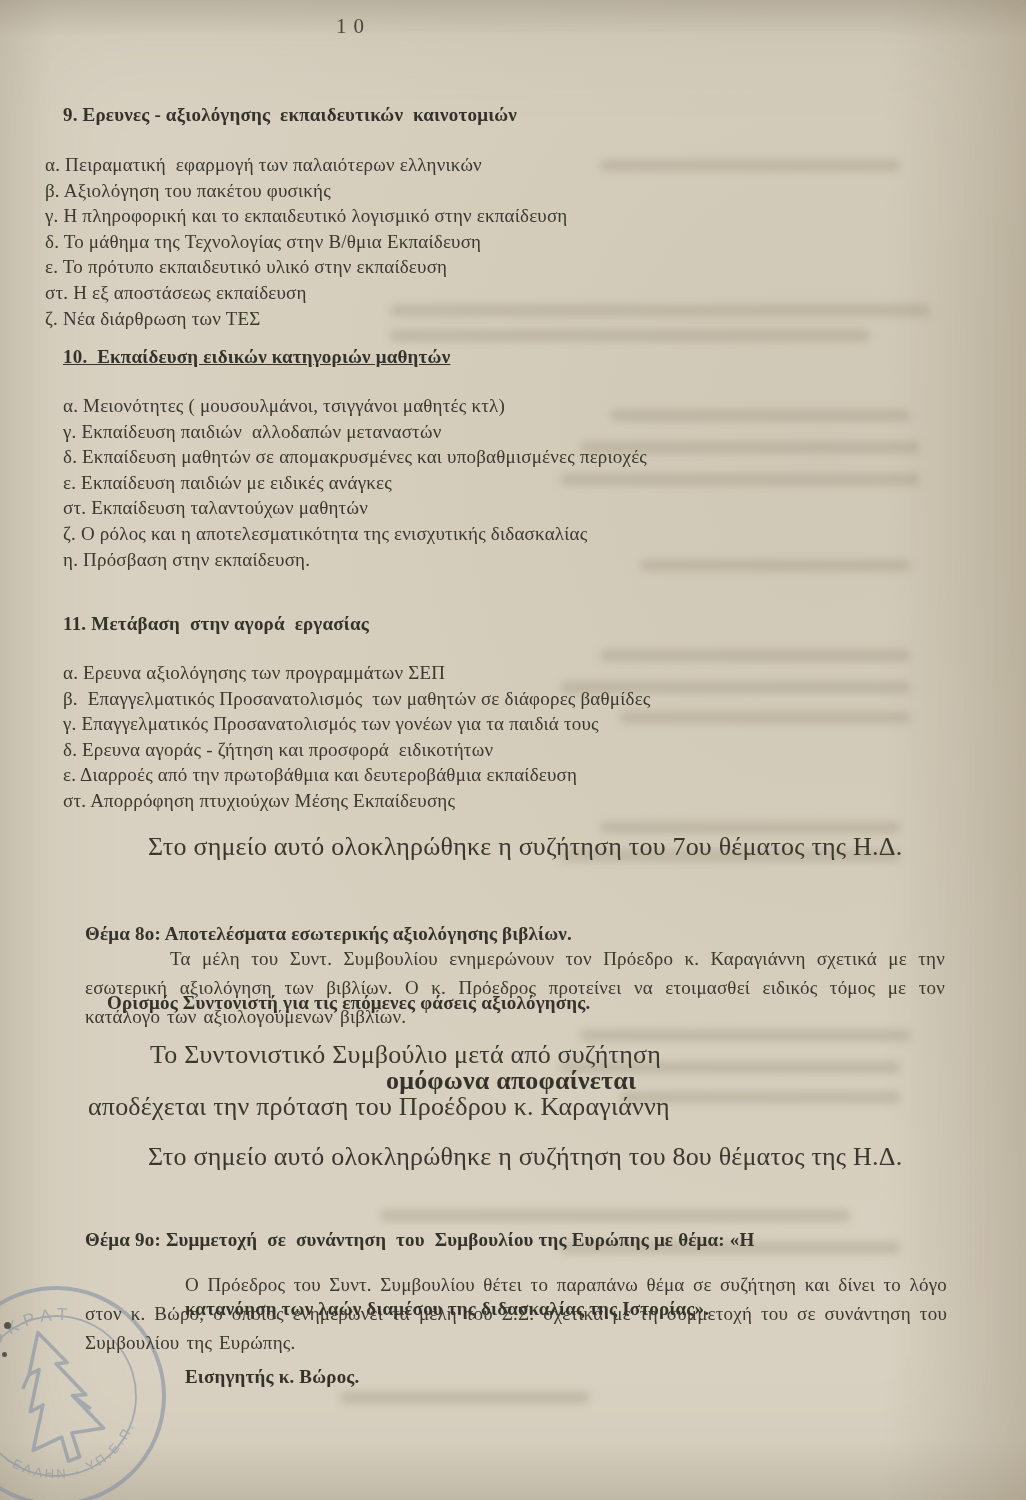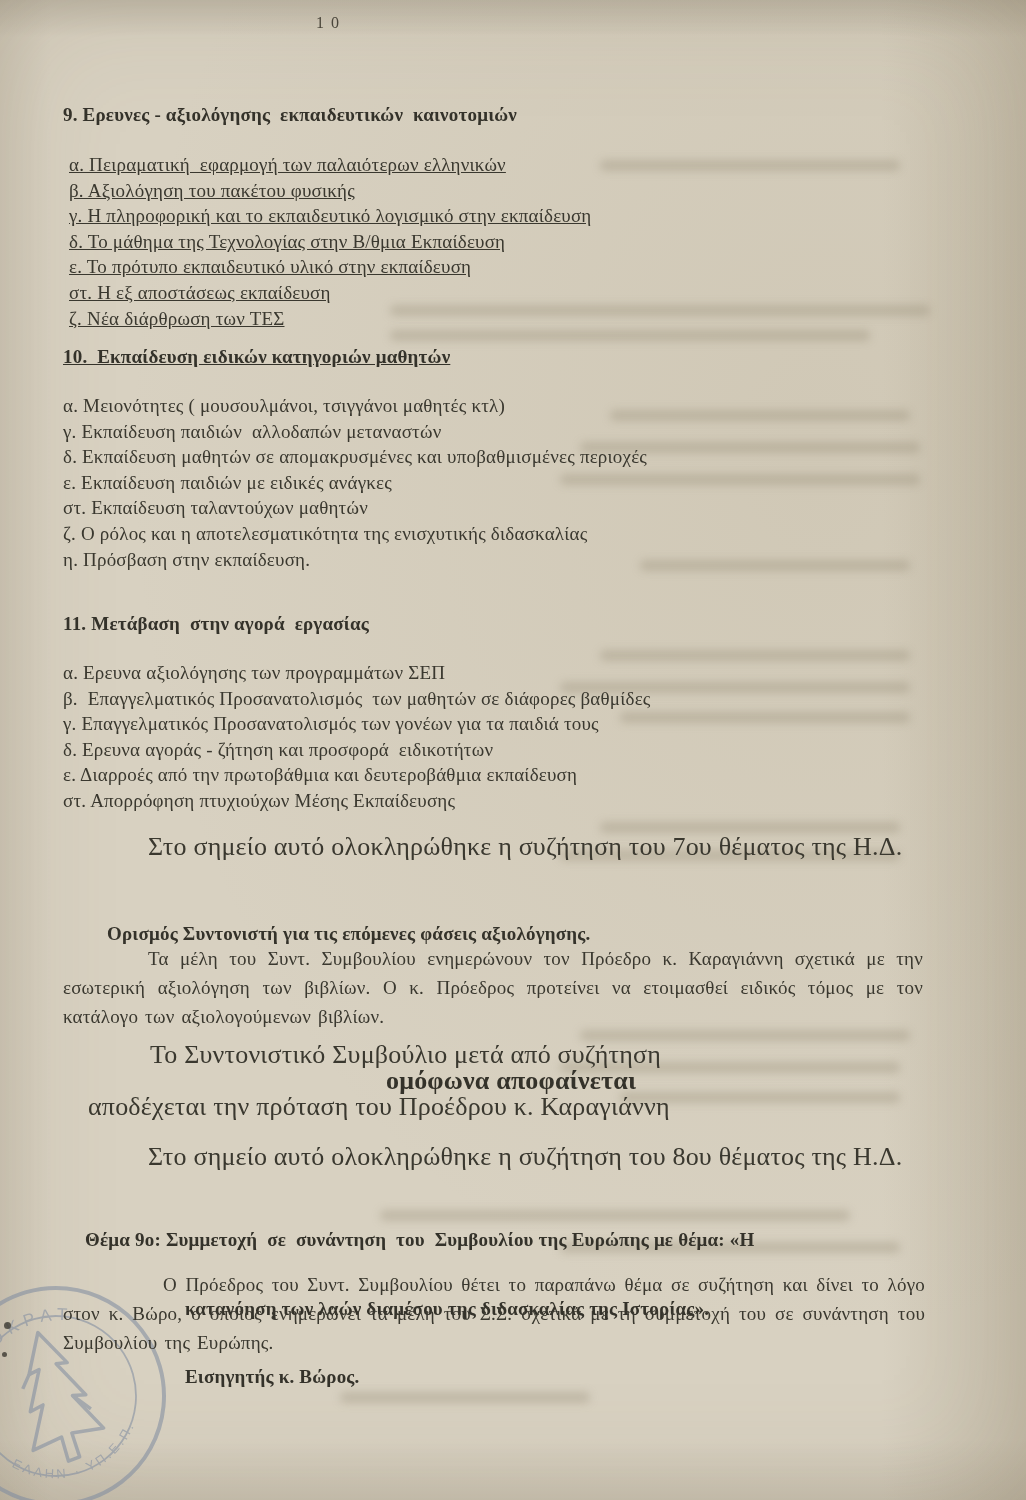--- a/index.html
+++ b/index.html
@@ -15,34 +15,34 @@
     overflow:hidden;
     font-family:"Liberation Serif","DejaVu Serif",serif;
     color:#3a382f;
   }
   .page::after{
     content:"";position:absolute;inset:0;pointer-events:none;
     box-shadow: inset 0 0 120px rgba(120,108,84,0.18);
   }
   .abs{position:absolute;}
   .pageno{
-    top:14px;left:316px;
-    font-size:16px;letter-spacing:7px;color:#4a463b;
+    top:14px;left:336px;
+    font-size:21px;letter-spacing:7px;color:#4a463b;
   }
   .heading{
     font-weight:bold;font-size:19px;letter-spacing:0.2px;
     white-space:pre-wrap;color:#34322a;
   }
   .lines{font-size:19px;line-height:25.6px;letter-spacing:0.2px;}
   .lines .line{white-space:pre-wrap;}
   .single{font-size:26px;white-space:pre-wrap;letter-spacing:0.2px;}
   .bold{font-weight:bold;color:#34322a;}
   .para{
     font-size:19px;line-height:29px;text-align:justify;
-    letter-spacing:0.2px;word-spacing:2px;
+    letter-spacing:0.2px;word-spacing:2px;margin-left:22px;
   }
   .h2line{white-space:pre-wrap;line-height:24.5px;}
   .ind{padding-left:22px;}
   .ind9{padding-left:100px;}
   .content{position:relative;z-index:2;}
   .smudges{position:absolute;inset:0;z-index:1;pointer-events:none;}
   .smudge{
     position:absolute;height:11px;border-radius:6px;
     background:rgba(138,130,106,0.30);
     filter:blur(4px);
@@ -103,21 +103,21 @@
     </svg>
   </div>
   <div class="inkdot" style="left:4px;top:1322px;width:7px;height:7px;"></div>
   <div class="inkdot" style="left:2px;top:1352px;width:5px;height:5px;"></div>
 
   <div class="content">
 
     <div class="abs pageno">10</div>
 
     <div class="abs heading" style="left:63px;top:104px;">9. Ερευνες - αξιολόγησης  εκπαιδευτικών  καινοτομιών</div>
-    <div class="abs lines" style="left:69px;top:152px;text-decoration:underline;">
+    <div class="abs lines" style="left:45px;top:152px;">
       <div class="line">α. Πειραματική  εφαρμογή των παλαιότερων ελληνικών</div>
       <div class="line">β. Αξιολόγηση του πακέτου φυσικής</div>
       <div class="line">γ. Η πληροφορική και το εκπαιδευτικό λογισμικό στην εκπαίδευση</div>
       <div class="line">δ. Το μάθημα της Τεχνολογίας στην Β/θμια Εκπαίδευση</div>
       <div class="line">ε. Το πρότυπο εκπαιδευτικό υλικό στην εκπαίδευση</div>
       <div class="line">στ. Η εξ αποστάσεως εκπαίδευση</div>
       <div class="line">ζ. Νέα διάρθρωση των ΤΕΣ</div>
     </div>
 
     <div class="abs heading" style="left:63px;top:346px;text-decoration:underline;">10.  Εκπαίδευση ειδικών κατηγοριών μαθητών</div>
@@ -137,20 +137,21 @@
       <div class="line">β.  Επαγγελματικός Προσανατολισμός  των μαθητών σε διάφορες βαθμίδες</div>
       <div class="line">γ. Επαγγελματικός Προσανατολισμός των γονέων για τα παιδιά τους</div>
       <div class="line">δ. Ερευνα αγοράς - ζήτηση και προσφορά  ειδικοτήτων</div>
       <div class="line">ε. Διαρροές από την πρωτοβάθμια και δευτεροβάθμια εκπαίδευση</div>
       <div class="line">στ. Απορρόφηση πτυχιούχων Μέσης Εκπαίδευσης</div>
     </div>
 
     <div class="abs single" style="left:148px;top:832px;">Στο σημείο αυτό ολοκληρώθηκε η συζήτηση του 7ου θέματος της Η.Δ.</div>
 
     <div class="abs heading" style="left:85px;top:878px;width:840px;">
+      <div class="h2line">Θέμα 8ο: Αποτελέσματα εσωτερικής αξιολόγησης βιβλίων.</div>
       <div class="h2line ind">Ορισμός Συντονιστή για τις επόμενες φάσεις αξιολόγησης.</div>
     </div>
 
     <div class="abs para" style="left:63px;top:944px;width:860px;text-indent:85px;">Τα μέλη του Συντ. Συμβουλίου ενημερώνουν τον Πρόεδρο κ. Καραγιάννη σχετικά με την εσωτερική αξιολόγηση των βιβλίων. Ο κ. Πρόεδρος προτείνει να ετοιμασθεί ειδικός τόμος με τον κατάλογο των αξιολογούμενων βιβλίων.</div>
 
     <div class="abs single" style="left:150px;top:1040px;font-family:Liberation Serif, serif;">Το Συντονιστικό Συμβούλιο μετά από συζήτηση</div>
     <div class="abs single bold" style="left:386px;top:1066px;">ομόφωνα αποφαίνεται</div>
     <div class="abs single" style="left:88px;top:1092px;">αποδέχεται την πρόταση του Προέδρου κ. Καραγιάννη</div>
 
     <div class="abs single" style="left:148px;top:1142px;">Στο σημείο αυτό ολοκληρώθηκε η συζήτηση του 8ου θέματος της Η.Δ.</div>

